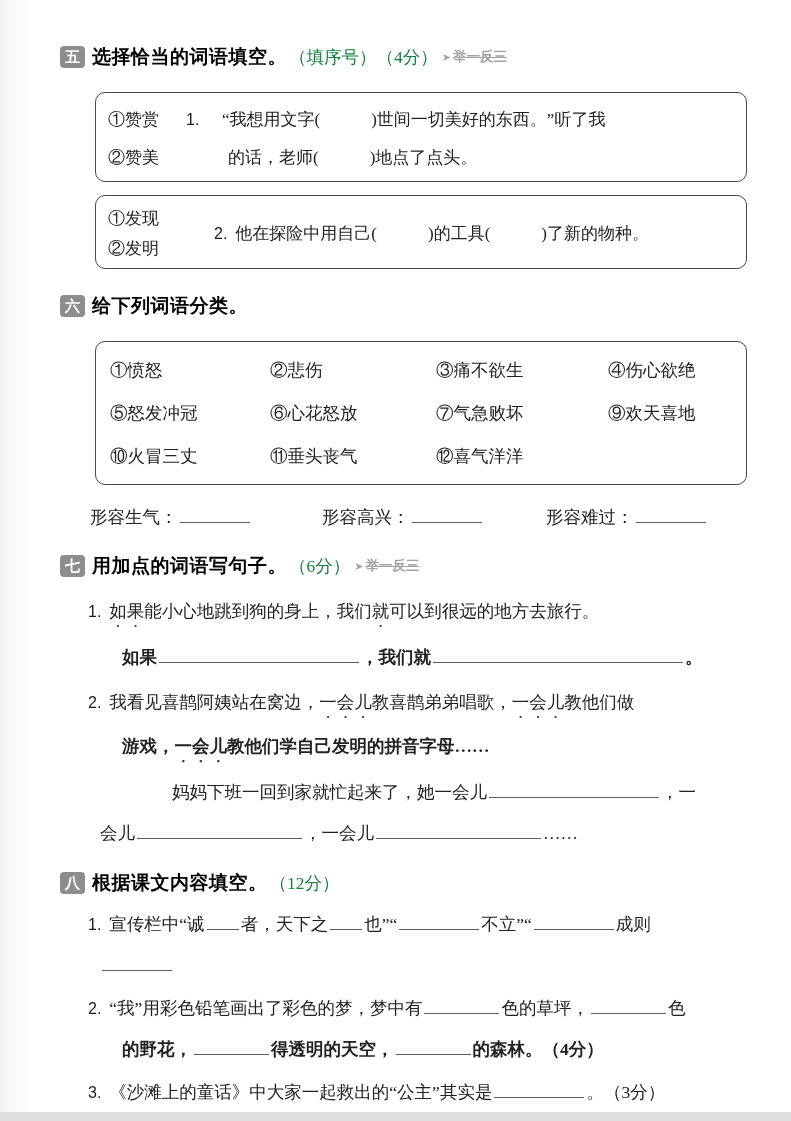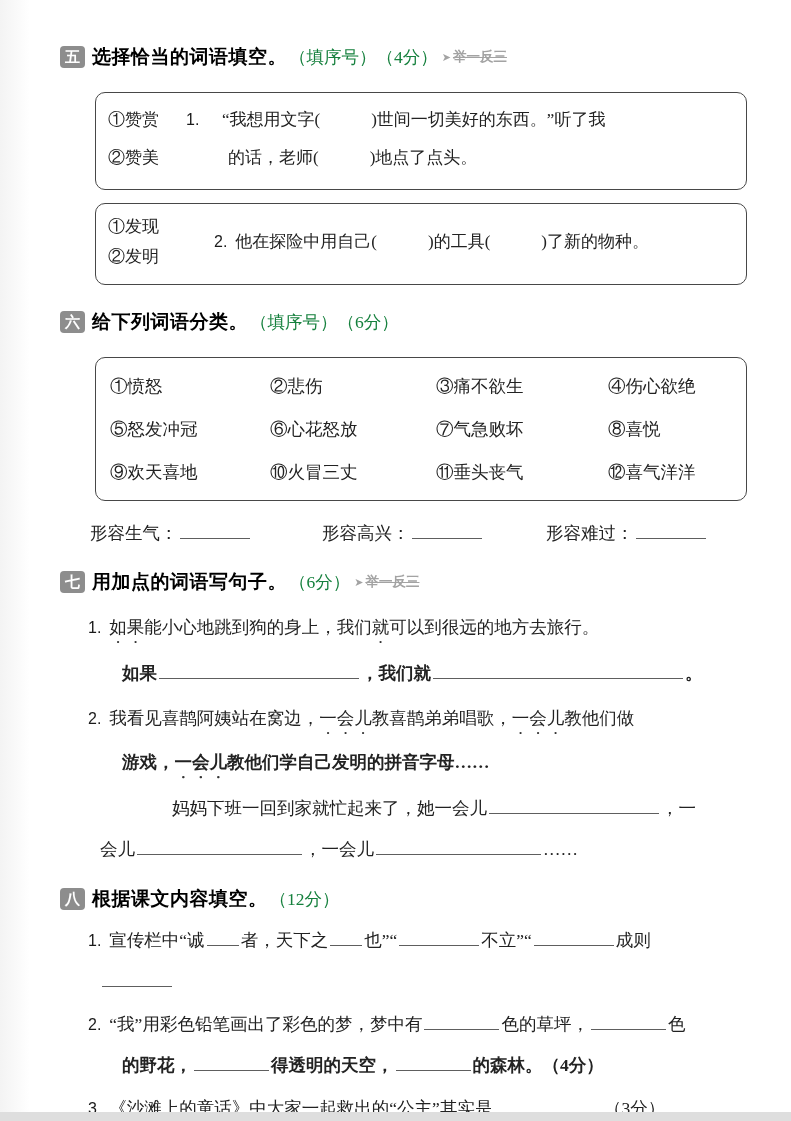--- a/index.html
+++ b/index.html
@@ -39,21 +39,21 @@
   .tag-arrow { font-size:11px; line-height:1; margin-right:2px; }
   .tag-label {
     font-family:Liberation Mono, monospace; font-weight:bold; font-size:13.5px;
     text-decoration:line-through; text-decoration-thickness:1px;
   }
 
   
   .choice-box {
     margin:22px 0 0 35px; width:652px;
     border:1.6px solid #474747; border-radius:10px;
-    padding:8px 12px 12px 12px; display:flex; align-items:stretch;
+    padding:8px 12px 4px 12px; display:flex; align-items:stretch;
   }
   .opt-col { width:106px; display:flex; flex-direction:column; justify-content:space-around; font-size:17px; }
   .opt-item { line-height:30px; }
   .q-content { flex:1; font-size:17px; line-height:38px; }
   .q-content.center { display:flex; align-items:center; }
   .qnum {
     font-family:"Liberation Sans",sans-serif; font-size:16px; color:#1a1a1a;
     display:inline-block; margin-right:8px;
   }
   .hang { padding-left:28px; text-indent:-28px; }
@@ -122,32 +122,30 @@
       <div class="opt-item">②发明</div>
     </div>
     <div class="q-content center">
       <div><span class="qnum">2.</span><span>他在探险中用自己(　　　)的工具(　　　)了新的物种。</span></div>
     </div>
   </div>
 
   <div class="sec-header mt24">
     <span class="badge">六</span>
     <span class="sec-title">给下列词语分类。</span>
-    <span class="sec-meta">（填序号）（6分）</span>
   </div>
 
   <div class="word-box">
     <span class="word-item">①愤怒</span>
     <span class="word-item">②悲伤</span>
     <span class="word-item">③痛不欲生</span>
     <span class="word-item">④伤心欲绝</span>
     <span class="word-item">⑤怒发冲冠</span>
     <span class="word-item">⑥心花怒放</span>
     <span class="word-item">⑦气急败坏</span>
-    <span class="word-item">⑧喜悦</span>
     <span class="word-item">⑨欢天喜地</span>
     <span class="word-item">⑩火冒三丈</span>
     <span class="word-item">⑪垂头丧气</span>
     <span class="word-item">⑫喜气洋洋</span>
   </div>
 
   <div class="cat-row">
     <span class="cat-item">
         <span>形容生气：</span>
         <span class="blank w70"></span>

